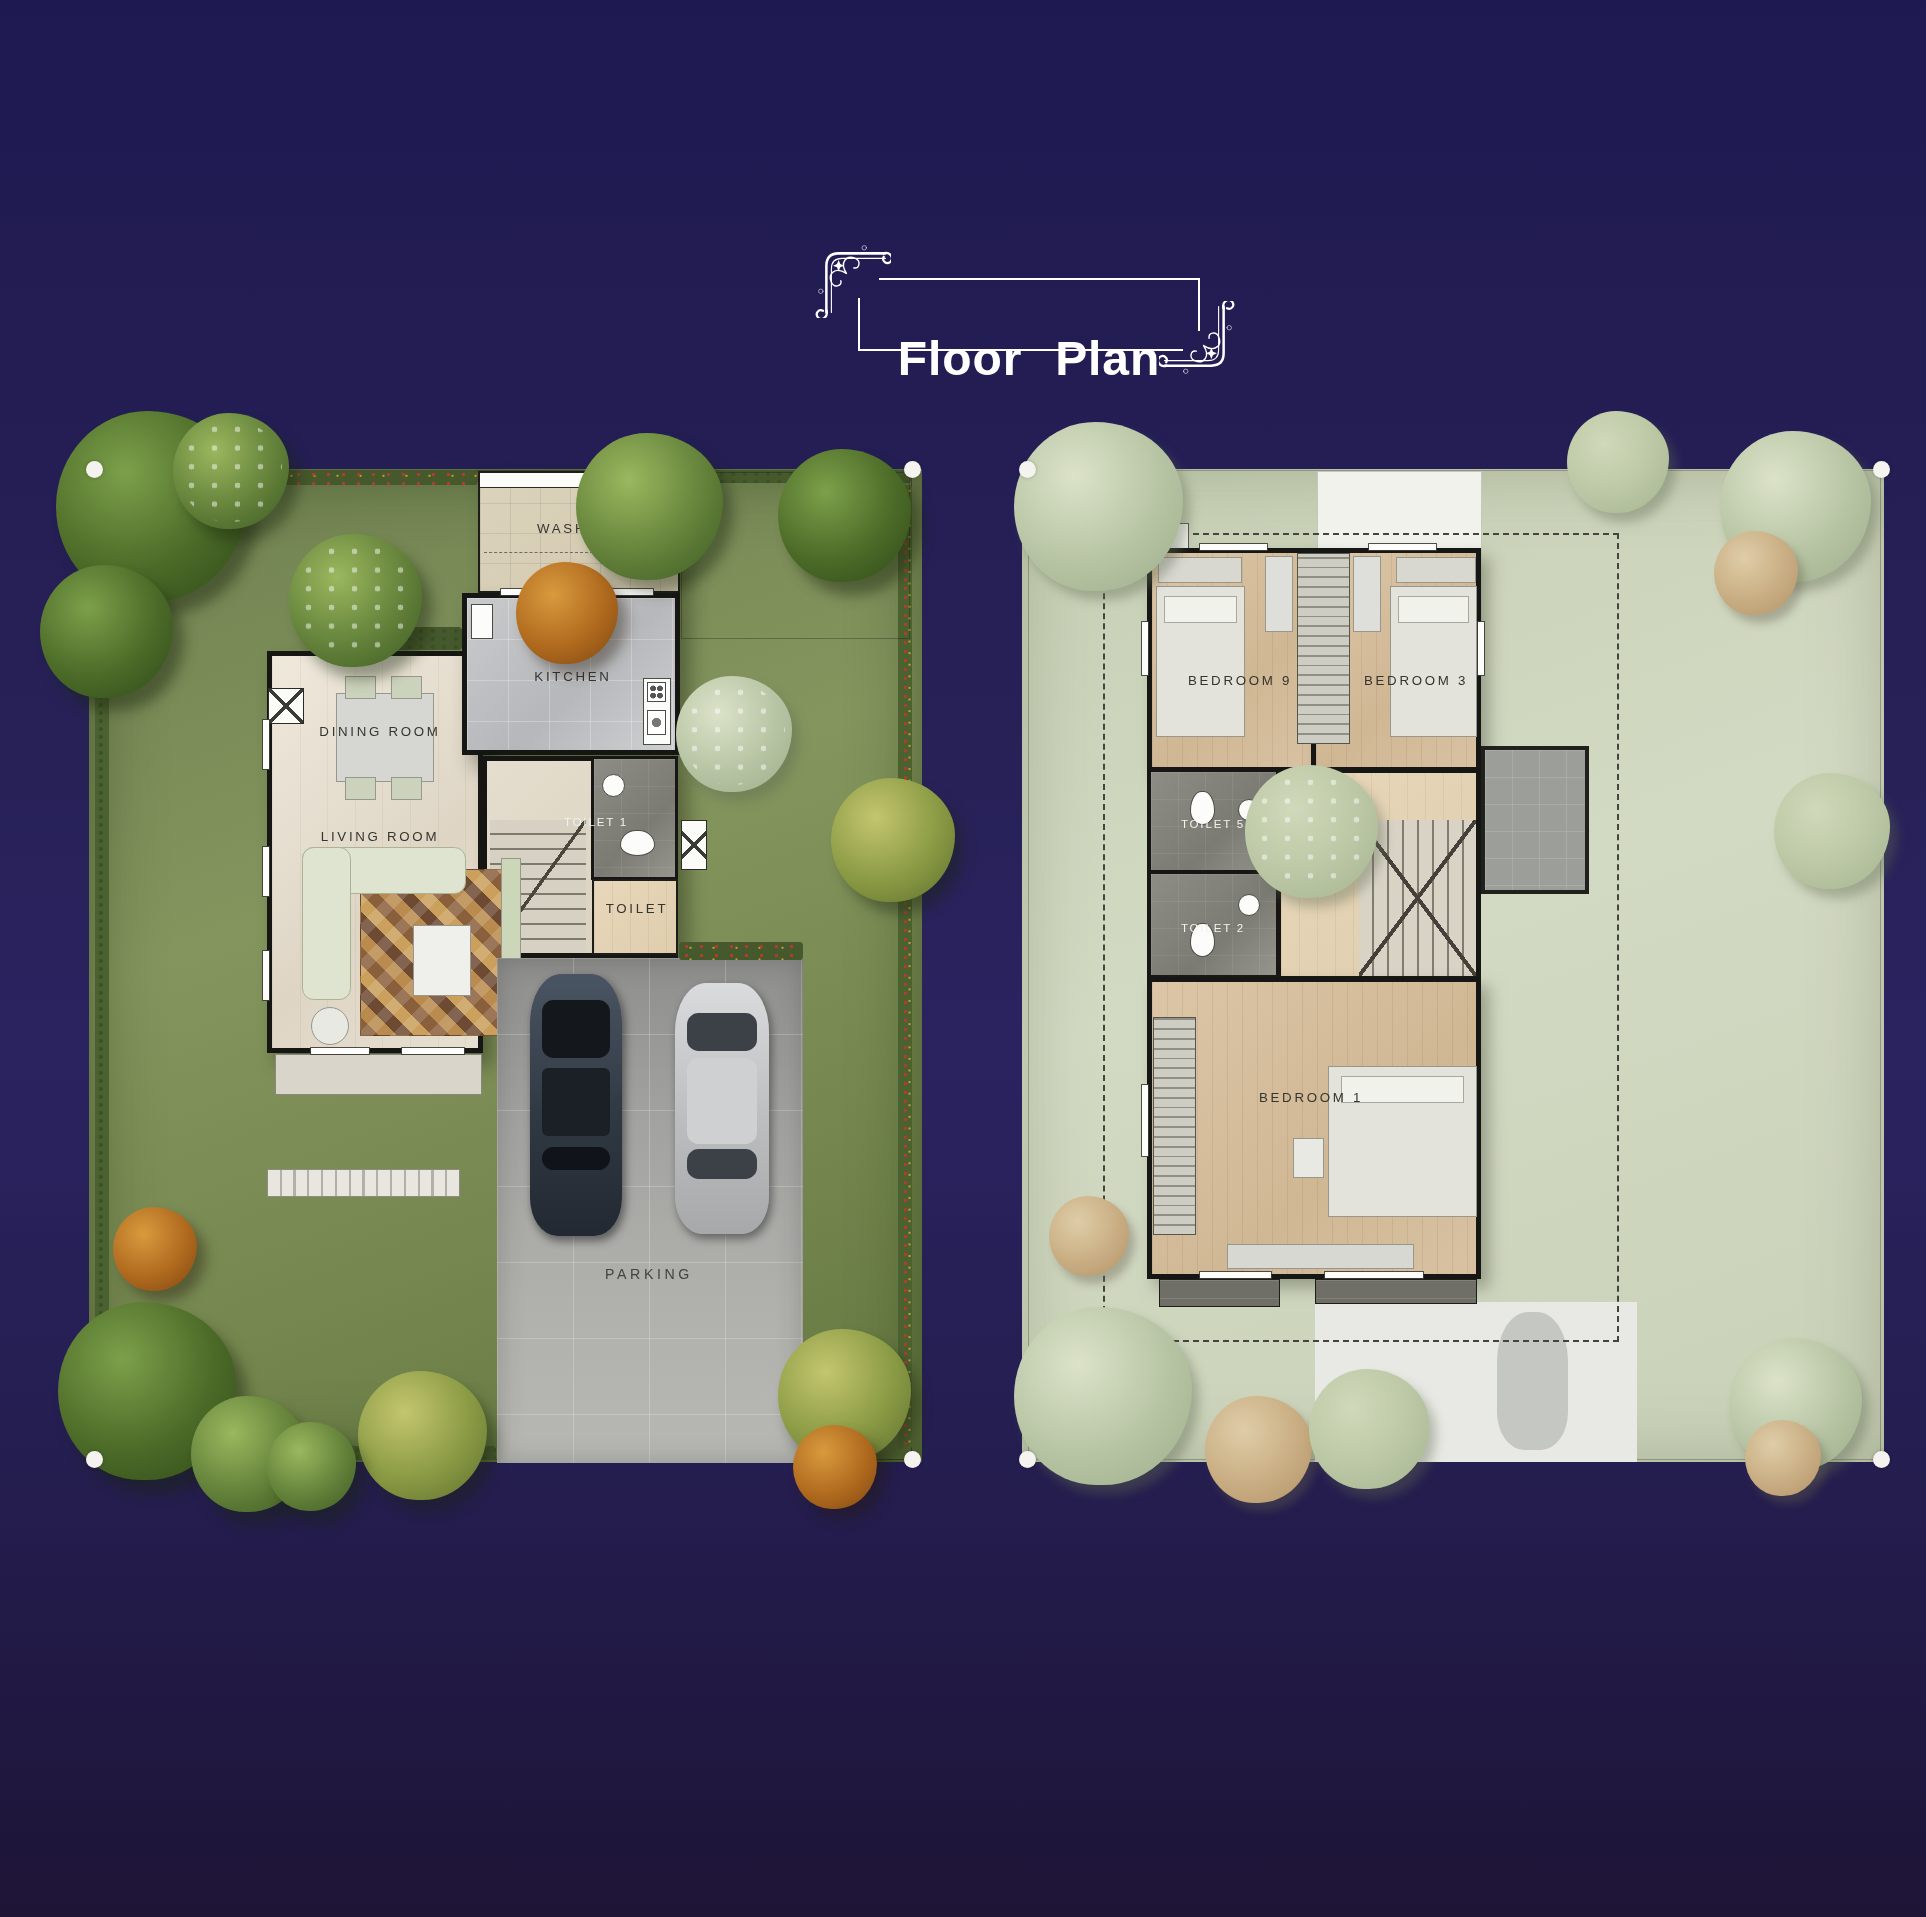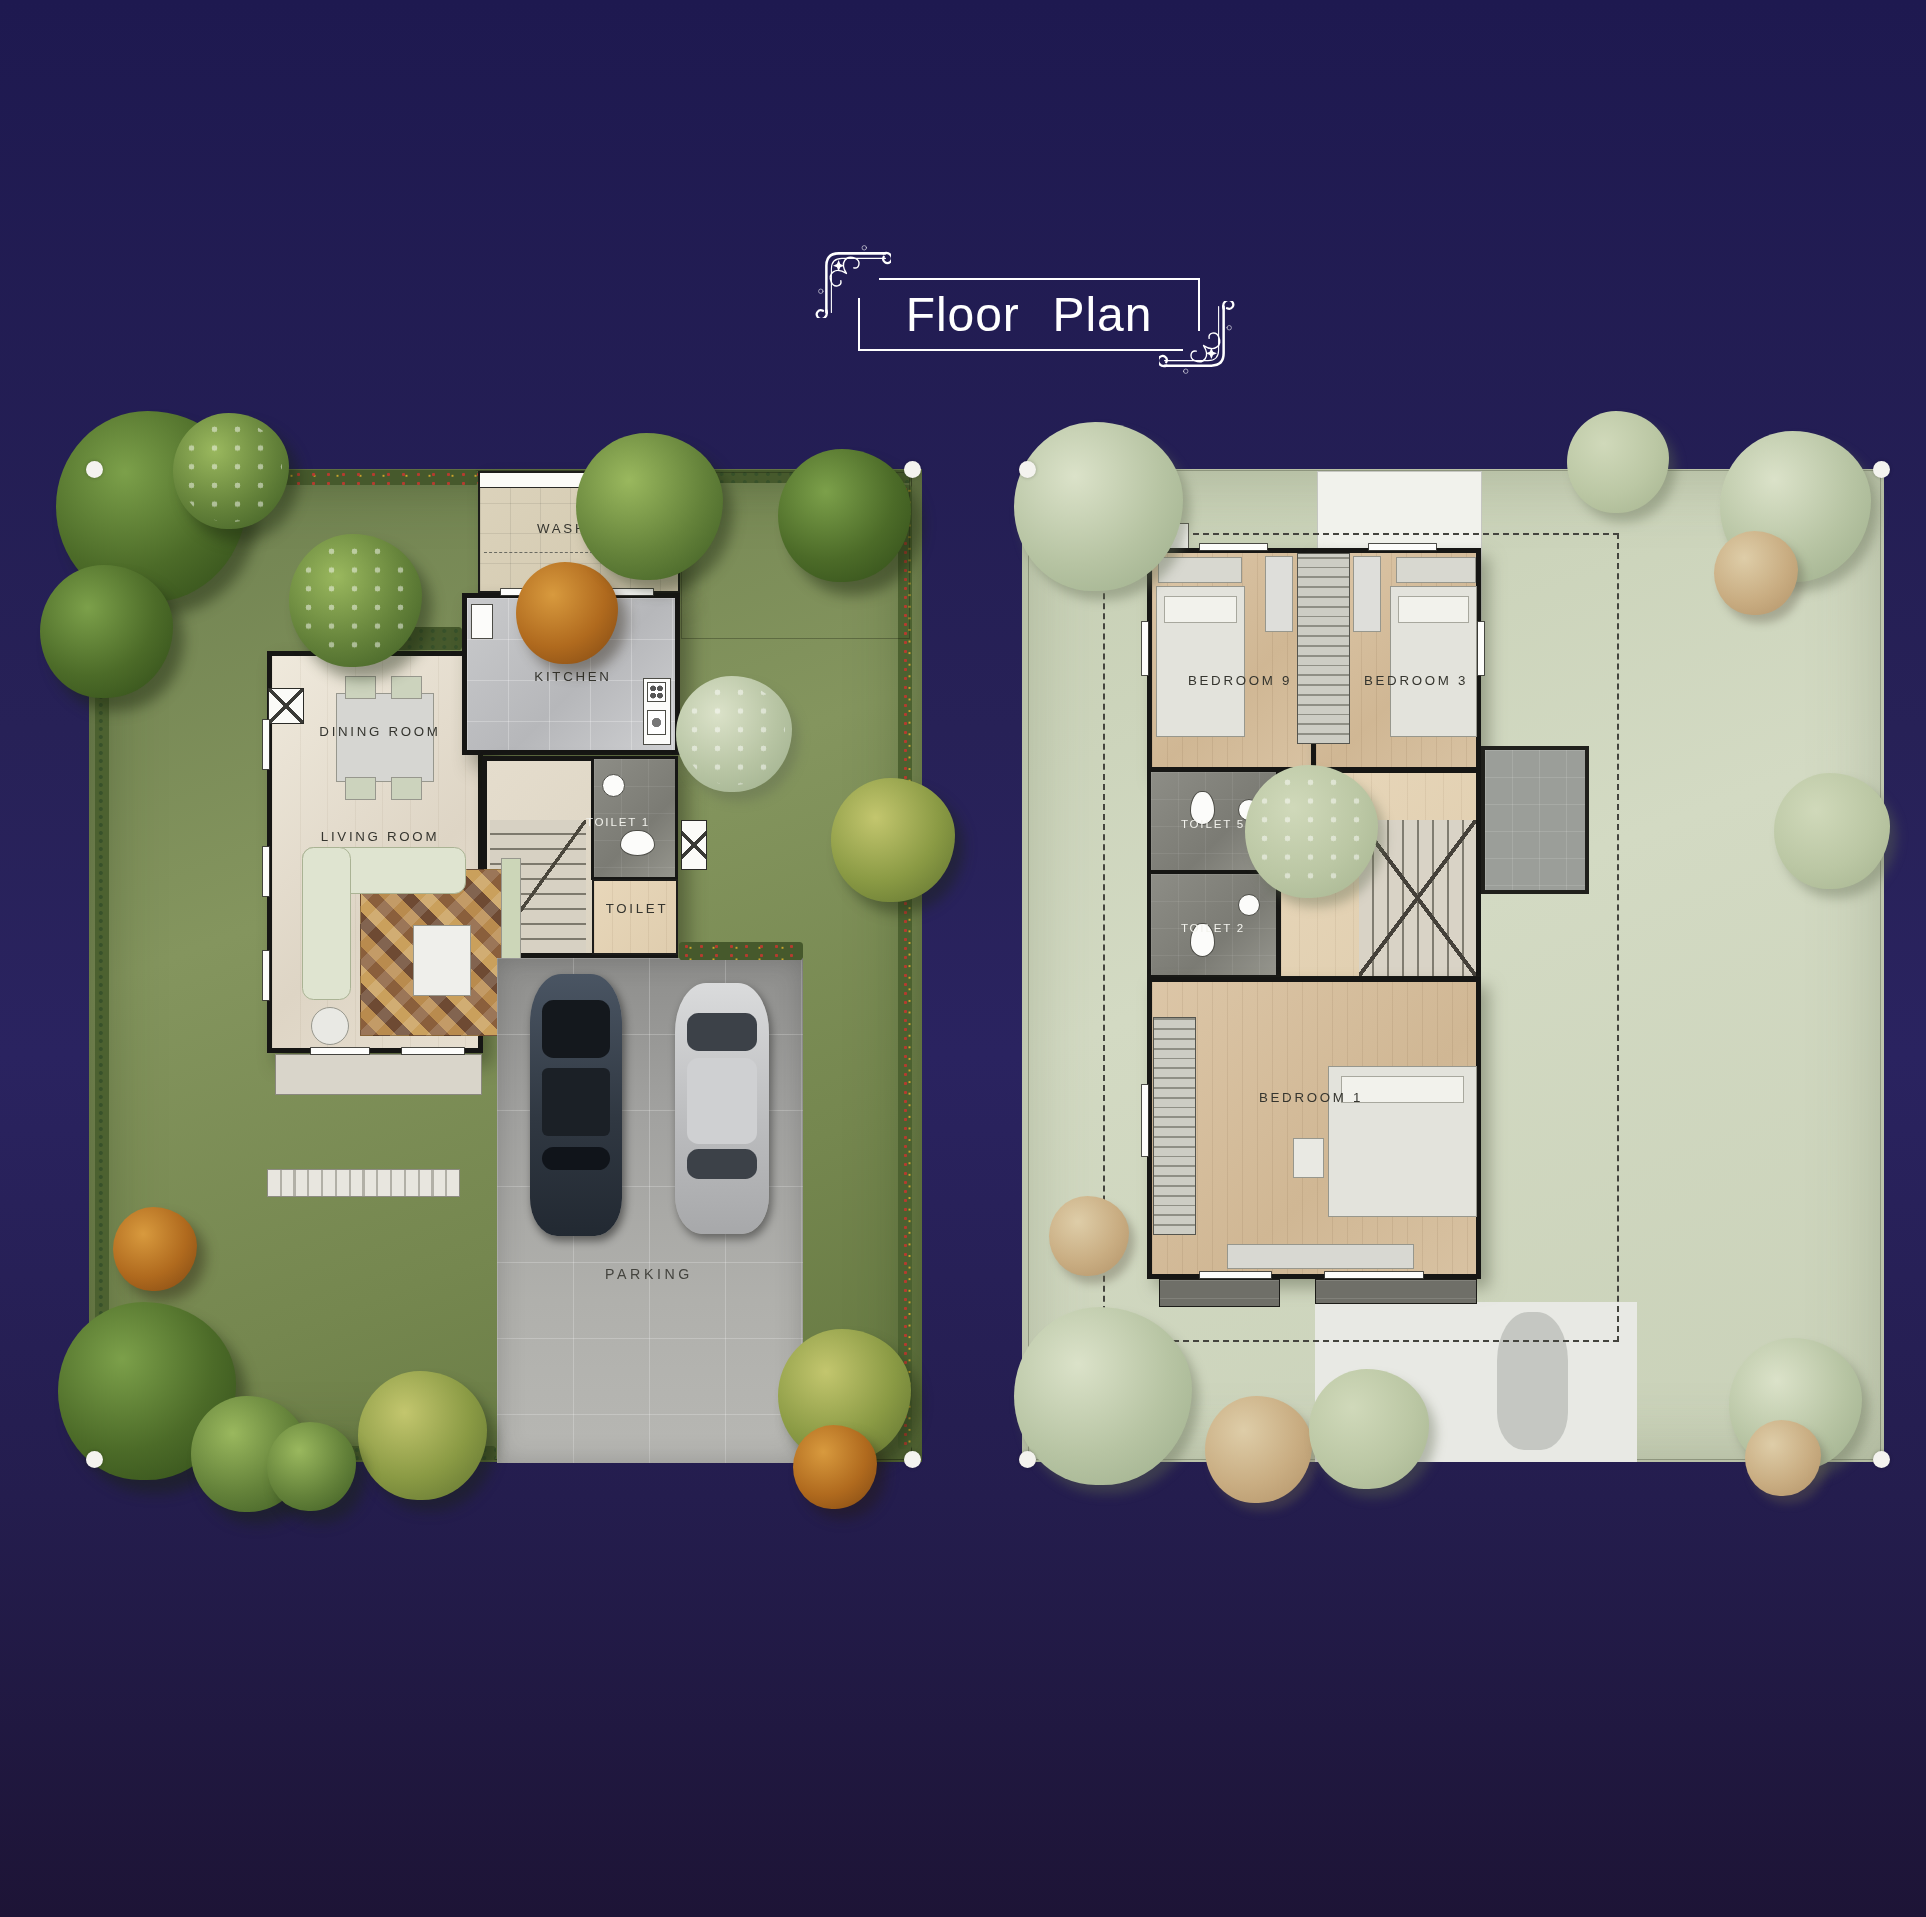--- a/index.html
+++ b/index.html
@@ -7,21 +7,21 @@
   *{box-sizing:border-box;}
   .stage{
     position:relative;width:1926px;height:1918px;overflow:hidden;
     background:linear-gradient(180deg,#1e1950 0%,#272157 38%,#2a2360 55%,#241d4e 78%,#1d1436 100%);
     font-family:"Liberation Sans",sans-serif;
   }
   .abs{position:absolute;}
 
   
   .fline{position:absolute;background:#fff;}
-  .frame-text{position:absolute;color:#fff;font-weight:normal;text-align:center;letter-spacing:0.9px;}
+  .frame-text{position:absolute;color:#fff;font-weight:bold;text-align:center;letter-spacing:0.9px;margin-top:44px;}
   .title-text{font-size:48px;line-height:56px;word-spacing:18.7px;}
   .orn{position:absolute;}
   .orn.flip{transform:rotate(180deg);}
 
   
   .site1{
     left:89px;top:469px;width:833px;height:993px;
     background:linear-gradient(160deg,#6f8150,#84955e 40%,#75874f 72%,#647740);
     box-shadow:inset 0 0 67px rgba(35,50,18,.55);
   }
@@ -235,21 +235,21 @@
   <div class="car car-silver" style="left:675px;top:983px;width:94px;height:251px">
     <div class="cwin" style="top:12%;height:15%;background:#3c4148"></div>
     <div class="cwin" style="top:30%;height:34%;background:#cfd0d2"></div>
     <div class="cwin" style="top:66%;height:12%;background:#3c4148"></div>
   </div>
 
   <div class="rlabel" style="left:578px;top:528px">WASHING</div>
   <div class="rlabel" style="left:573px;top:676px">KITCHEN</div>
   <div class="rlabel" style="left:380px;top:731px">DINING ROOM</div>
   <div class="rlabel" style="left:380px;top:836px">LIVING ROOM</div>
-  <div class="rlabel lt" style="left:618px;top:821px">TOILET 1</div>
+  <div class="rlabel lt" style="left:596px;top:821px">TOILET 1</div>
   <div class="rlabel" style="left:637px;top:908px">TOILET</div>
   <div class="rlabel big" style="left:649px;top:1274px">PARKING</div>
 
   <div class="tree tg-dark" style="left:56px;top:411px;width:191px;height:191px"></div>
   <div class="tree tg-mid speck" style="left:173px;top:413px;width:116px;height:116px"></div>
   <div class="tree tg-dark" style="left:40px;top:565px;width:133px;height:133px"></div>
   <div class="tree tg-mid speck" style="left:289px;top:418px;width:133px;height:133px"></div>
   <div class="tree tg-org" style="left:516px;top:562px;width:102px;height:102px"></div>
   <div class="tree tg-mid" style="left:576px;top:433px;width:147px;height:147px"></div>
   <div class="tree tp-grn speck" style="left:676px;top:427px;width:116px;height:116px"></div>

